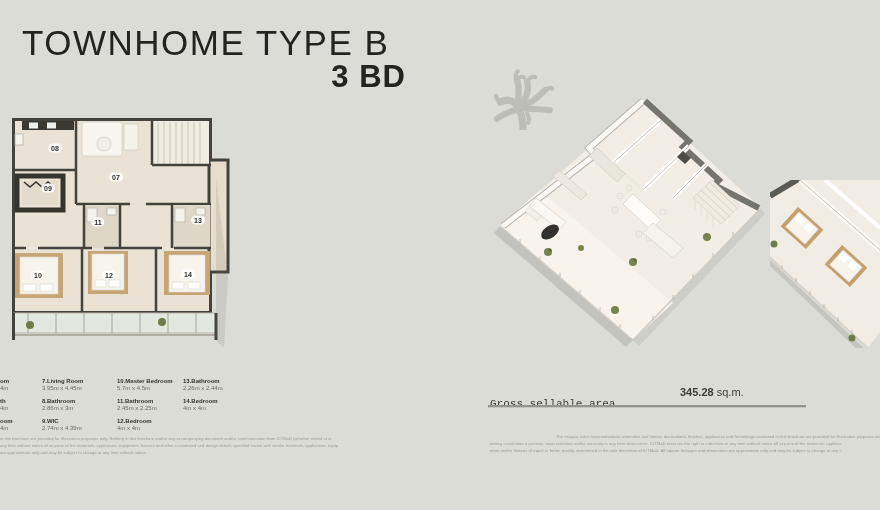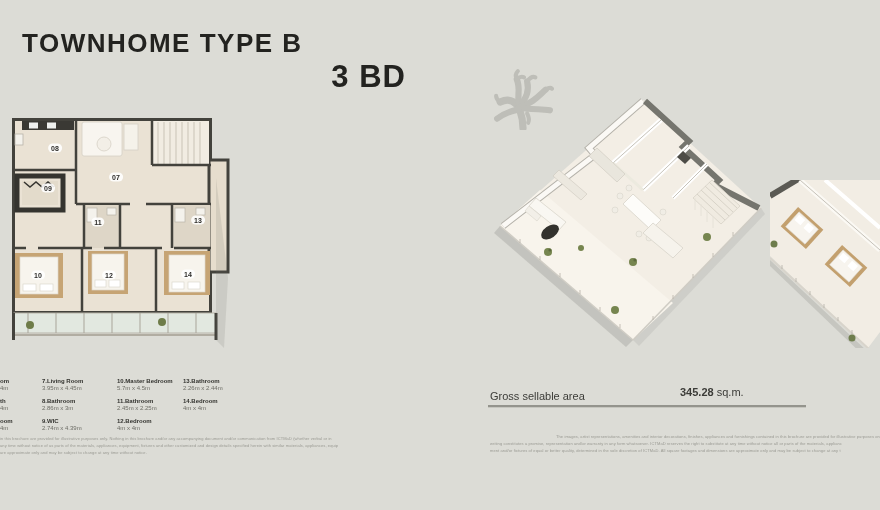--- a/index.html
+++ b/index.html
@@ -4,21 +4,21 @@
 <style>
   html,body{margin:0;padding:0;}
   .stage{
     position:relative; width:880px; height:510px; overflow:hidden;
     background:var(--background,#dcdcd6);
     font-family:"Liberation Sans", sans-serif;
     color:#232320;
   }
   
   .title-block{position:absolute; left:22px; top:24px; width:384px;}
-  .title-line1{font-size:26px; line-height:38px; letter-spacing:1.5px; font-weight:700; color:var(--ink,#232320); white-space:nowrap;}
+  .title-line1{font-size:35px; line-height:38px; letter-spacing:1.5px; font-weight:400; color:var(--ink,#232320); white-space:nowrap;}
   .title-line2{font-size:31px; line-height:30px; font-weight:700; letter-spacing:1px; text-align:right; color:var(--ink,#232320);}
   
   .plan2d{position:absolute; left:12px; top:118px; width:224px; height:248px;}
   .plan2d svg{position:absolute; left:0; top:0;}
   .badge{
     position:absolute; transform:translate(-50%,-50%);
     background:rgba(255,255,255,.88); border-radius:7px;
     font-size:7px; font-weight:700; color:#2e2d2a; padding:0px 3px; line-height:9px;
   }
   
@@ -27,21 +27,21 @@
   .lg-name{font-size:6px; font-weight:700; color:#33332f; line-height:7px; white-space:nowrap;}
   .lg-dims{font-size:6px; color:#6d6d66; line-height:6px; white-space:nowrap;}
   
   .disclaimer{position:absolute; font-size:4px; line-height:7px; color:#9a9a93; letter-spacing:.1px;}
   .disclaimer div{white-space:nowrap;}
   .disclaimer-left{left:0px; top:435px; width:390px;}
   .disclaimer-right{left:490px; top:433px; width:392px;}
   .disclaimer-right div:first-child{padding-left:66px;}
   
   .area-row{position:absolute; left:490px; top:386px; width:318px; font-size:11px; color:#3c3c38;}
-  .area-label{position:absolute; left:0; top:4px;}
+  .area-label{position:absolute; left:0; top:12px;font-family:Liberation Mono, monospace;}
   .area-val{position:absolute; left:190px; top:0;}
   .area-val b{font-weight:700;margin-top:16px;}
   .area-rule{position:absolute; left:488px; top:405px; width:318px; height:2px; background:#94948d; border-bottom:1px solid #c6c6bf;}
   
   .coral{position:absolute; left:492px; top:68px; width:62px; height:62px; opacity:.8;}
   .iso-main{position:absolute; left:493px; top:98px; width:290px; height:295px;}
   .iso-part{position:absolute; left:770px; top:180px; width:110px; height:168px;}
 </style>
 </head>
 <body>

